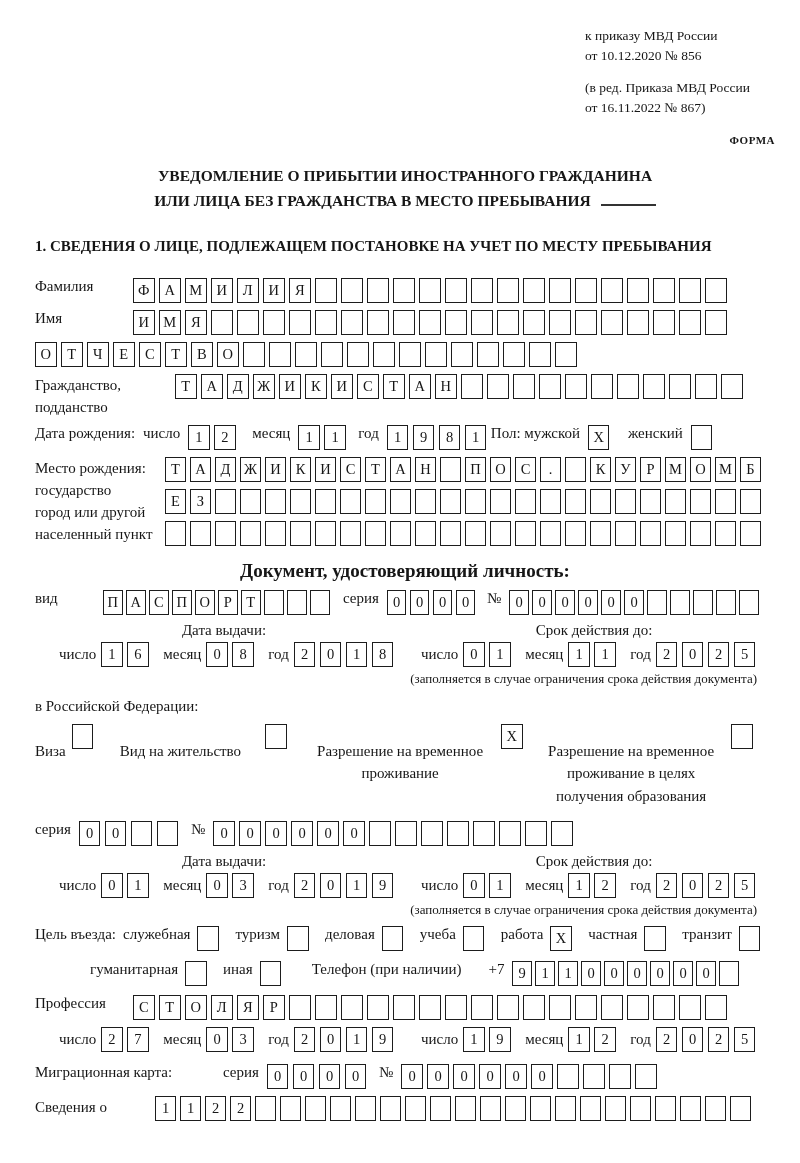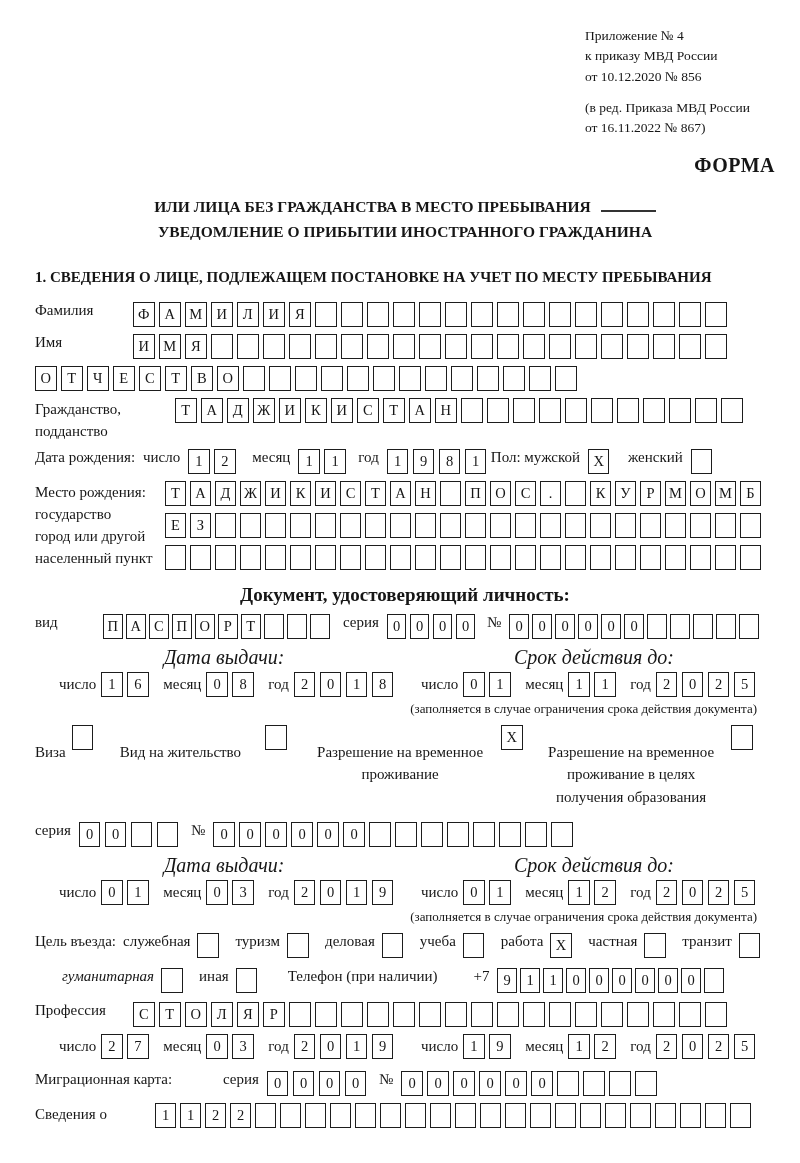--- a/index.html
+++ b/index.html
@@ -2,42 +2,42 @@
 <html><head>
 <meta charset="utf-8">
 <style>
   html,body{margin:0;padding:0;background:#fff;}
   body{width:800px;height:1163px;overflow:hidden;color:#161616;
        font-family:"Liberation Serif","DejaVu Serif",serif;}
   .page{padding:26px 25px 0 35px;}
   .apx{margin-left:550px;font-size:13.5px;line-height:1.5;}
   .apx div{white-space:nowrap;}
   .apx .gap{margin-top:11px;}
-  .forma{font-weight:700;text-align:right;margin-top:16px;font-size:20px;letter-spacing:.5px;}
+  .forma{font-weight:700;text-align:right;margin-top:16px;font-size:11px;letter-spacing:.5px;}
   .title{text-align:center;font-weight:700;font-size:15.5px;margin-top:18px;line-height:1.6;}
   .blank{display:inline-block;width:55px;border-bottom:2px solid #333;height:13px;margin-left:10px;}
-  .sec{font-weight:700;font-size:15px;margin:24px 0 16px 0;}
+  .sec{font-weight:700;font-size:15px;margin:24px 0 23px 0;}
   .row{display:flex;align-items:flex-start;margin-bottom:7px;}
   .row.top{align-items:flex-start;}
   .lbl{font-size:15px;white-space:nowrap;}
   .cells{display:flex;flex:none;}
   .cell{box-sizing:border-box;display:inline-flex;align-items:center;justify-content:center;
         width:21.5px;height:25px;border:1.8px solid #1d1d1d;margin-right:4.5px;
         font-size:14.5px;flex:none;background:#fff;}
   .cells.c25 .cell{width:21px;margin-right:4px;}
   .cells.sm .cell{width:19.5px;margin-right:3.5px;}
   .w98{width:98px;flex:none;}
   .w140{width:140px;flex:none;}
   .w165{width:165px;flex:none;}
   .w120{width:120px;flex:none;}
   .w130{width:130px;flex:none;}
   .lblcol div{font-size:15px;line-height:22px;}
   .stack .cells{margin-bottom:7px;}
   .dochead{text-align:center;font-weight:700;font-size:19px;margin:4px 0 8px 0;}
-  .dhdr{display:flex;font-size:20px;margin-bottom:3px;font-style:italic;}
+  .dhdr{display:flex;font-size:15px;margin-bottom:3px;}
   .dhdr .hl{width:378px;text-align:center;flex:none;}
   .dhdr .hr{flex:1;text-align:center;}
   .dg{display:flex;align-items:center;flex:none;}
   .dg .lbl{margin-right:5px;}
   .dg .m{margin-left:10px;}
   .dgl{padding-left:24px;width:378px;box-sizing:border-box;}
   .dgr{margin-left:8px;}
   .note{font-size:13px;margin-bottom:8px;}
   .note.r{text-align:right;padding-right:18px;}
   .intro{font-size:15px;line-height:1.55;margin-bottom:6px;}
@@ -47,32 +47,31 @@
   .optlbl{margin-right:7px;}
   .opt{margin-right:12px;}
   .mr8{margin-right:8px;} .ml8{margin-left:8px;} .ml12{margin-left:12px;} .ml14{margin-left:14px;}
 </style>
 </head>
 <body>
 
 <div class="page">
 
   <div class="apx">
-    <div>Приложение № 4</div>
     <div>к приказу МВД России</div>
     <div>от 10.12.2020 № 856</div>
     <div class="gap">(в ред. Приказа МВД России</div>
     <div>от 16.11.2022 № 867)</div>
   </div>
 
   <div class="forma">ФОРМА</div>
 
   <div class="title">
+    <div>УВЕДОМЛЕНИЕ О ПРИБЫТИИ ИНОСТРАННОГО ГРАЖДАНИНА</div>
     <div><span>ИЛИ ЛИЦА БЕЗ ГРАЖДАНСТВА В МЕСТО ПРЕБЫВАНИЯ</span><span class="blank"></span></div>
-    <div>УВЕДОМЛЕНИЕ О ПРИБЫТИИ ИНОСТРАННОГО ГРАЖДАНИНА</div>
   </div>
 
   <div class="sec">1. СВЕДЕНИЯ О ЛИЦЕ, ПОДЛЕЖАЩЕМ ПОСТАНОВКЕ НА УЧЕТ ПО МЕСТУ ПРЕБЫВАНИЯ</div>
 
   <div class="row">
     <span class="lbl w98">Фамилия</span>
     <div class="cells">
         <span class="cell">Ф</span>
         <span class="cell">А</span>
         <span class="cell">М</span>
@@ -384,20 +383,21 @@
           <span class="cell">0</span>
           <span class="cell">2</span>
           <span class="cell">5</span>
         </div>
     </div>
   </div>
 
   <div class="note r">(заполняется в случае ограничения срока действия документа)</div>
 
   <div class="intro">
+    <div>в Российской Федерации:</div>
   </div>
 
   <div class="permits">
     <span class="plabel">Виза</span>
     <div class="cells" style="margin-left:6px;">
         <span class="cell"></span>
       </div>
     <span class="plabel" style="margin-left:22px;">Вид на жительство</span>
     <div class="cells" style="margin-left:24px;">
         <span class="cell"></span>
@@ -520,29 +520,29 @@
     <div class="cells opt">
         <span class="cell"></span>
       </div>
     <span class="lbl optlbl">транзит</span>
     <div class="cells">
         <span class="cell"></span>
       </div>
   </div>
 
   <div class="row" style="margin-top:10px;">
-    <span class="lbl optlbl" style="margin-left:27px;font-style:italic;">гуманитарная</span>
+    <span class="lbl optlbl" style="margin-left:55px;">гуманитарная</span>
     <div class="cells opt">
         <span class="cell"></span>
       </div>
     <span class="lbl optlbl">иная</span>
     <div class="cells opt">
         <span class="cell"></span>
       </div>
-    <span class="lbl" style="margin:0 36px 0 14px;">Телефон (при наличии)</span>
+    <span class="lbl" style="margin:0 27px 0 14px;">Телефон (при наличии)</span>
     <span class="lbl mr8">+7</span>
     <div class="cells sm">
         <span class="cell">9</span>
         <span class="cell">1</span>
         <span class="cell">1</span>
         <span class="cell">0</span>
         <span class="cell">0</span>
         <span class="cell">0</span>
         <span class="cell">0</span>
         <span class="cell">0</span>

